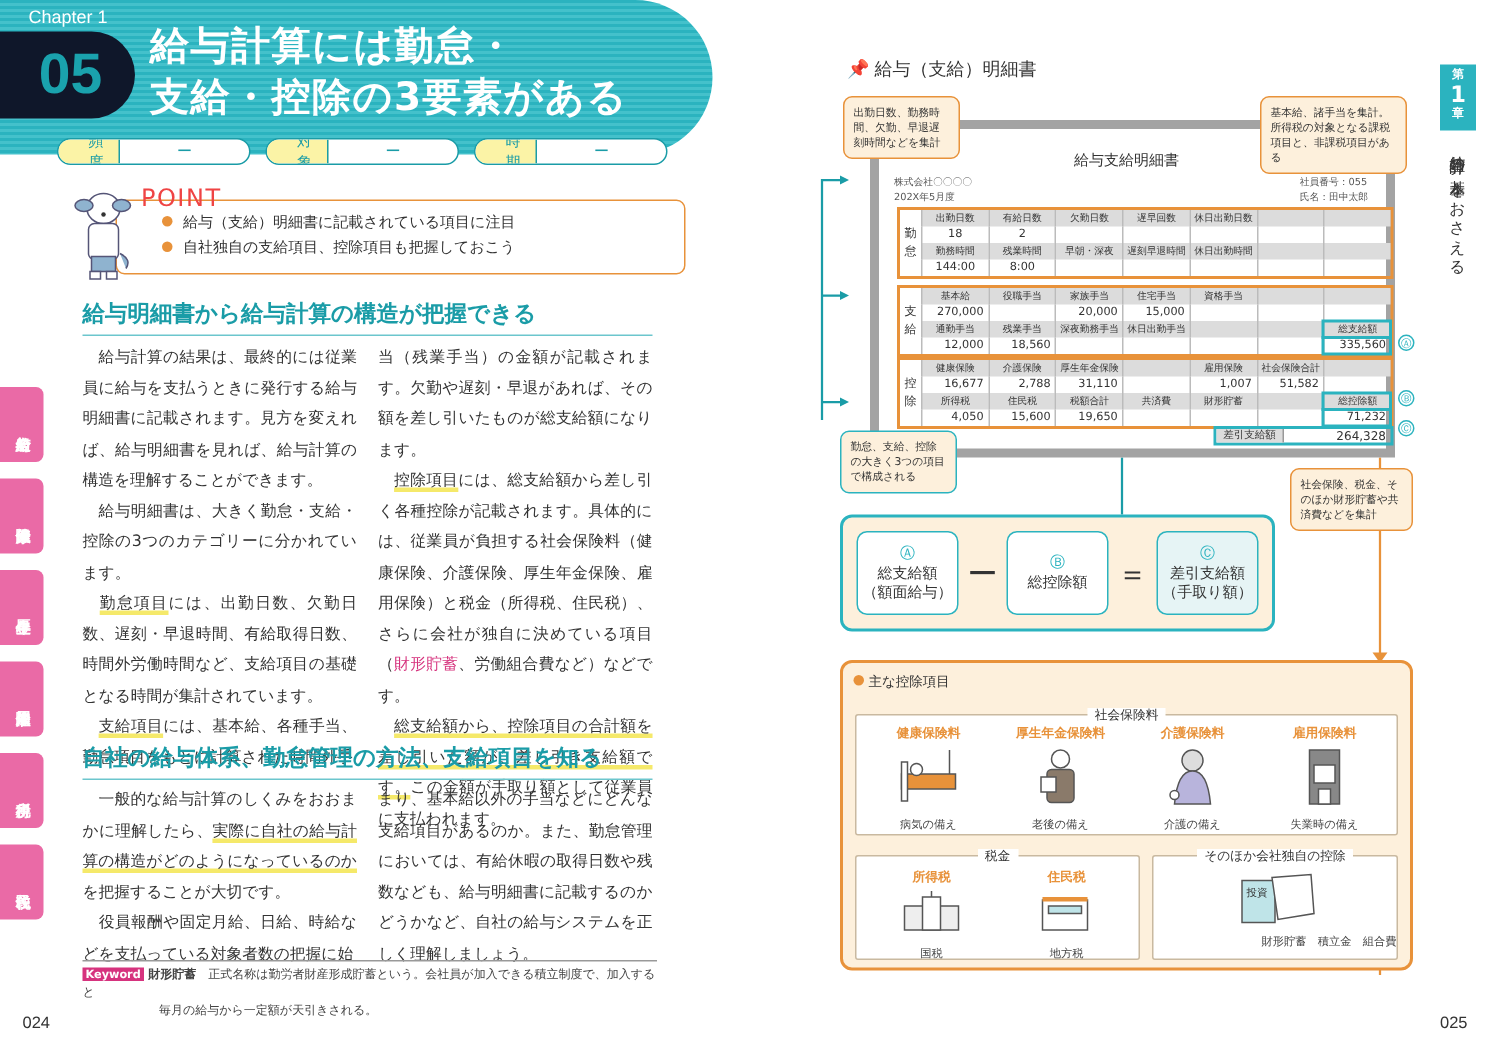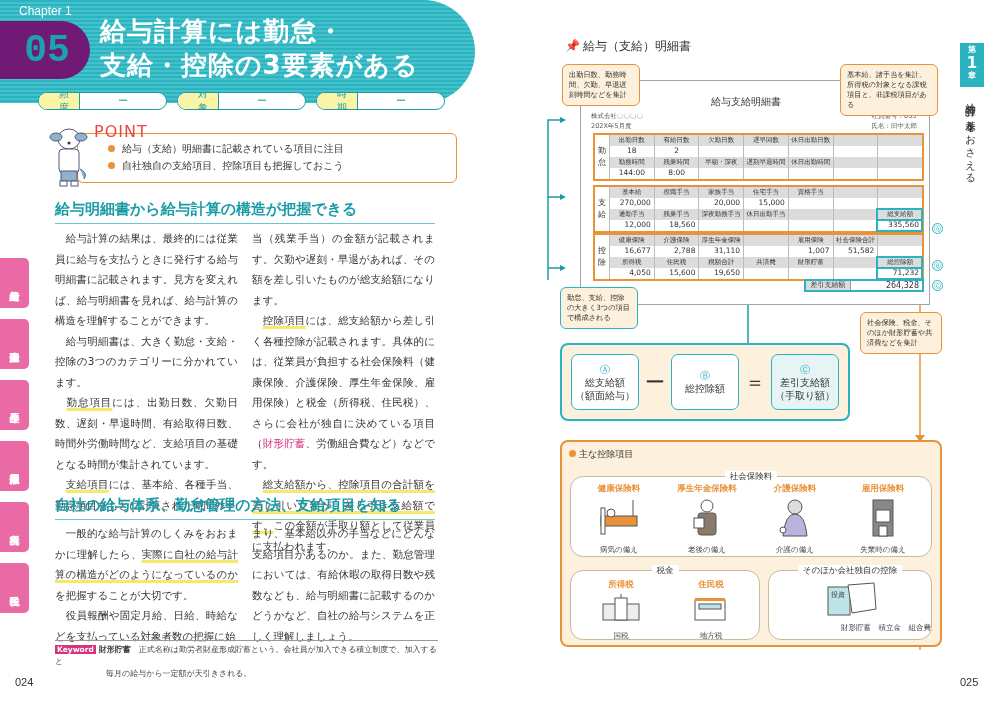--- a/index.html
+++ b/index.html
@@ -6,22 +6,22 @@
 html,body{width:1000px;height:707px;background:#fff;overflow:hidden}
 body{font-family:"DejaVu Sans","Liberation Sans",sans-serif;color:#333;position:relative}
 .page{position:absolute;top:0;height:707px}
 .left{left:0;width:500px}
 .right{left:500px;width:500px}
 
 
 .band{position:absolute;left:0;top:0;width:475px;height:103px;border-radius:0 60px 60px 0;
   background:repeating-linear-gradient(180deg,#2bb3bf 0 2px,#44c1cb 2px 4px)}
 .chapter-lbl{position:absolute;left:19px;top:4px;color:#fff;font-weight:normal;font-size:12px;font-family:"Liberation Sans",sans-serif}
-.num-pill{position:absolute;left:0;top:21px;width:90px;height:58px;background:#701a75;border-radius:0 30px 30px 0;
-  color:#1aa2ad;font-weight:bold;font-size:38px;display:flex;align-items:center;justify-content:center;font-family:Liberation Mono, monospace;padding-left:4px}
+.num-pill{position:absolute;left:0;top:21px;width:90px;height:58px;background:#0f172a;border-radius:0 30px 30px 0;
+  color:#1aa2ad;font-weight:bold;font-size:38px;display:flex;align-items:center;justify-content:center;font-family:Liberation Sans, sans-serif;padding-left:4px}
 .title{position:absolute;left:100px;top:14px;color:#fff;font-weight:bold;font-size:26px;line-height:34px;letter-spacing:1px}
 .tags{position:absolute;left:38px;top:92px;display:flex;gap:10px}
 .tag{display:flex;height:18px;border:1.5px solid #1a9ca7;border-radius:9px;overflow:hidden;background:#fff}
 .tag .k{background:#fbf3a6;color:#1a9ca7;font-size:10px;padding:0 20px;display:flex;align-items:center;border-right:1.5px solid #1a9ca7;width:38px}
 .tag .v{width:86px;display:flex;align-items:center;justify-content:center;font-size:10px;color:#1a9ca7}
 
 
 .point{position:absolute;left:55px;top:125px}
 .dog{position:absolute;left:-8px;top:0;width:46px;height:70px}
 .point-lbl{position:absolute;left:39px;top:-3px;color:#ef4444;font-size:16px;letter-spacing:1px}
@@ -44,21 +44,21 @@
 .kw .l2{padding-left:51px}
 .pnum{position:absolute;font-size:11px;color:#333;font-family:"Liberation Sans",sans-serif}
 
 
 .ch-tab{position:absolute;left:460px;top:43px;width:24px;height:44px;background:#2bb3bf;color:#fff;text-align:center;font-size:8px;font-weight:bold;line-height:10px;padding-top:2px}
 .ch-tab .n{font-size:15px;line-height:16px}
 .ch-vert{position:absolute;left:464px;top:95px;writing-mode:vertical-rl;font-size:10.5px;color:#333;letter-spacing:1px}
 .fig-title{position:absolute;left:65px;top:38px;font-size:12px;color:#333}
 .pin{color:#1a9ca7;margin-right:3px}
 
-.slip{position:absolute;left:80px;top:80px;width:350px;height:225px;border:1px solid #a3a3a3;background:#fff}
+.slip{position:absolute;left:80px;top:80px;width:350px;height:225px;border:6px solid #a3a3a3;background:#fff}
 .slip-title{position:absolute;left:130px;top:14px;font-size:10px;color:#333}
 .co{position:absolute;left:10px;top:30px;font-size:6.5px;line-height:10px;color:#555}
 .emp{position:absolute;right:12px;top:30px;font-size:6.5px;line-height:10px;color:#555}
 
 .sec{position:absolute;left:12px;width:331px;border:2px solid #e8923a;display:flex}
 .sec .lbl{width:14px;font-size:8px;display:flex;flex-direction:column;justify-content:center;align-items:center;line-height:12px;color:#333}
 .grid{display:grid;grid-template-columns:repeat(7,1fr);flex:1}
 .grid div{font-size:6.5px;height:11px;line-height:10px;border-left:1px solid #bbb;text-align:center;white-space:nowrap;overflow:hidden}
 .grid .h{background:#dcdcdc}
 .grid .r{text-align:right;padding-right:3px;font-size:7.5px}
@@ -74,21 +74,21 @@
 
 .formula{position:absolute;left:60px;top:343px;width:290px;height:78px;background:#fdf0dc;border:2px solid #2bb3bf;border-radius:8px;display:flex;align-items:center;padding:0 9px;gap:6px}
 .fbox{width:70px;height:56px;background:#fff;border:1.5px solid #2bb3bf;border-radius:7px;text-align:center;font-size:10px;line-height:13px;display:flex;flex-direction:column;justify-content:center;color:#333}
 .fbox.c{background:#e6f4f5}
 .fbox .m{color:#2bb3bf;font-size:10px}
 .op{font-size:20px;color:#333;width:20px;text-align:center}
 
 .deduct{position:absolute;left:60px;top:440px;width:382px;height:207px;background:#fdf0dc;border:2px solid #e8923a;border-radius:8px}
 .deduct-ttl{position:absolute;left:7px;top:6px;font-size:9px;color:#333}
 .deduct-ttl:before{content:"";display:inline-block;width:7px;height:7px;border-radius:50%;background:#e8923a;margin-right:3px}
-.grp{position:absolute;background:#fff;border:1px solid #c9b9a0;border-radius:13px}
+.grp{position:absolute;background:#fff;border:1px solid #c9b9a0;border-radius:2px}
 .grp-lbl{position:absolute;top:-6px;left:0;right:0;text-align:center;font-size:8.5px;color:#333}
 .grp-lbl span{background:#fff;padding:0 5px}
 .item{position:absolute;text-align:center;width:80px}
 .item .t{font-size:8.5px;color:#e8923a;font-weight:bold}
 .item .ic{width:44px;height:40px;margin:3px auto}
 .item .s{font-size:7.5px;color:#444}
 </style>
 </head>
 <body>
 

